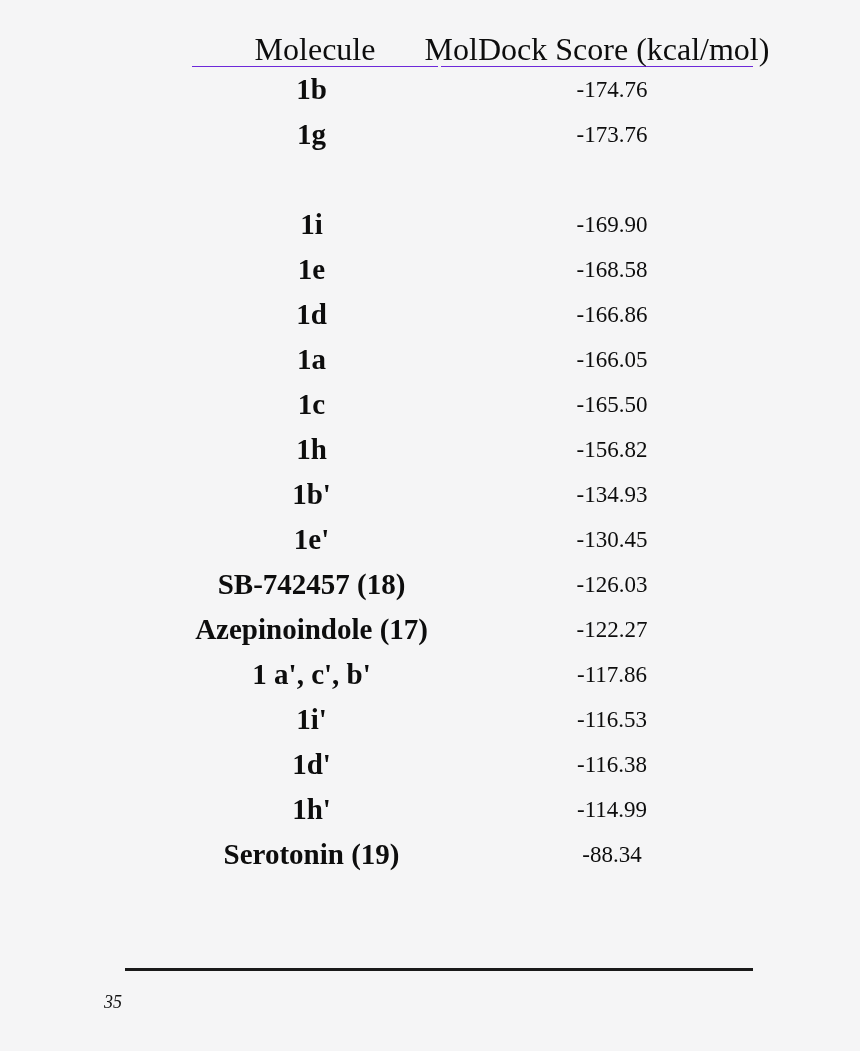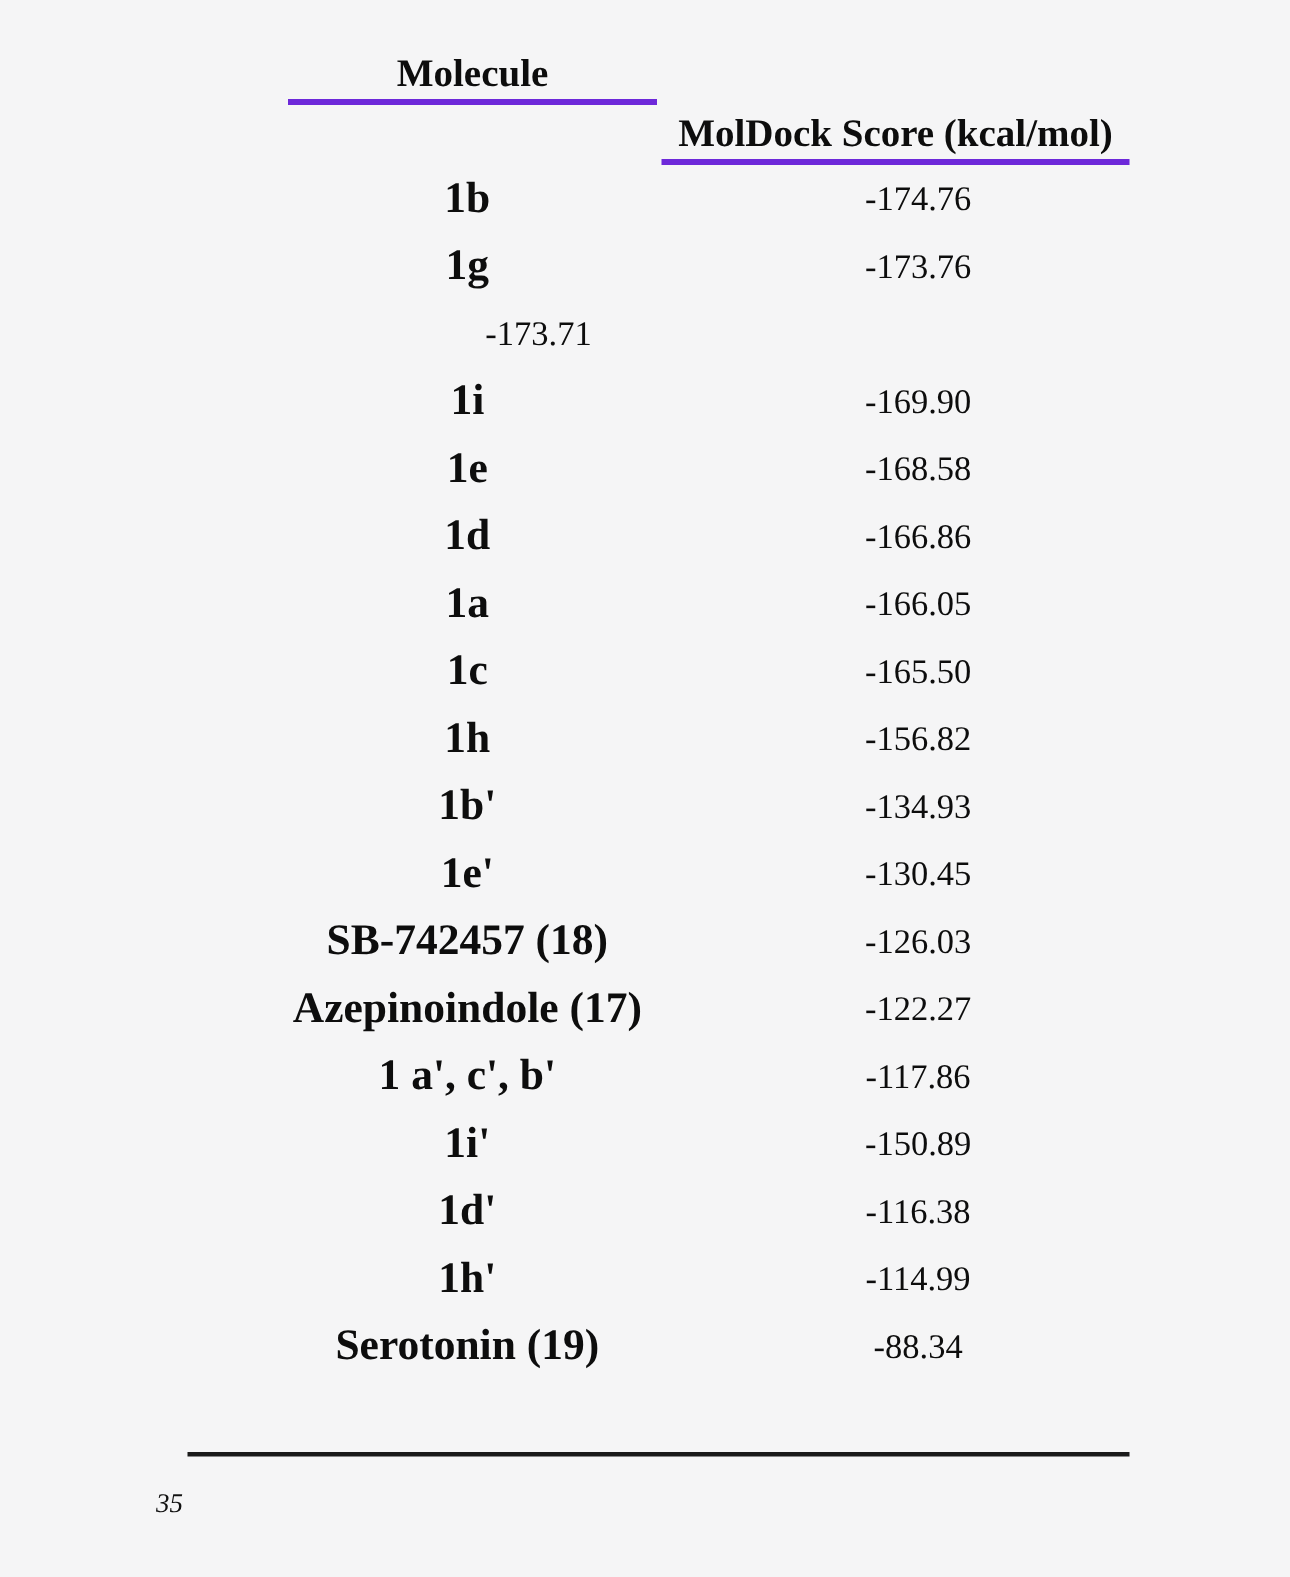--- a/index.html
+++ b/index.html
@@ -23,27 +23,27 @@
   }
   .hrow {
     display: flex;
     gap: 3px;
   }
   .hcell {
     height: 34px;
     display: flex;
     align-items: center;
     justify-content: center;
-    font-weight: bold;
-    font-size: 26px;
+    font-weight: normal;
+    font-size: 32px;
     white-space: nowrap;
-    border-bottom: 4px solid #6d28d9;
+    border-bottom: 1px solid #6d28d9;
   }
   .mol-w  { width: 246px; }
-  .score-w{ width: 312px; margin-top: 40px; }
+  .score-w{ width: 312px; }
   .trow {
     display: flex;
     gap: 18px;
     height: 45px;
     align-items: center;
   }
   .cell {
     text-align: center;
     white-space: nowrap;
     box-sizing: border-box;
@@ -86,21 +86,20 @@
 
   <div class="trow">
     <div class="cell mol">1b</div>
     <div class="cell score">-174.76</div>
   </div>
   <div class="trow">
     <div class="cell mol">1g</div>
     <div class="cell score">-173.76</div>
   </div>
   <div class="trow">
-    <div class="cell score">-173.71</div>
   </div>
   <div class="trow">
     <div class="cell mol">1i</div>
     <div class="cell score">-169.90</div>
   </div>
   <div class="trow">
     <div class="cell mol">1e</div>
     <div class="cell score">-168.58</div>
   </div>
   <div class="trow">
@@ -134,21 +133,21 @@
   <div class="trow">
     <div class="cell mol">Azepinoindole (17)</div>
     <div class="cell score">-122.27</div>
   </div>
   <div class="trow">
     <div class="cell mol">1 a', c', b'</div>
     <div class="cell score">-117.86</div>
   </div>
   <div class="trow">
     <div class="cell mol">1i'</div>
-    <div class="cell score">-150.89</div>
+    <div class="cell score">-116.53</div>
   </div>
   <div class="trow">
     <div class="cell mol">1d'</div>
     <div class="cell score">-116.38</div>
   </div>
   <div class="trow">
     <div class="cell mol">1h'</div>
     <div class="cell score">-114.99</div>
   </div>
   <div class="trow">

